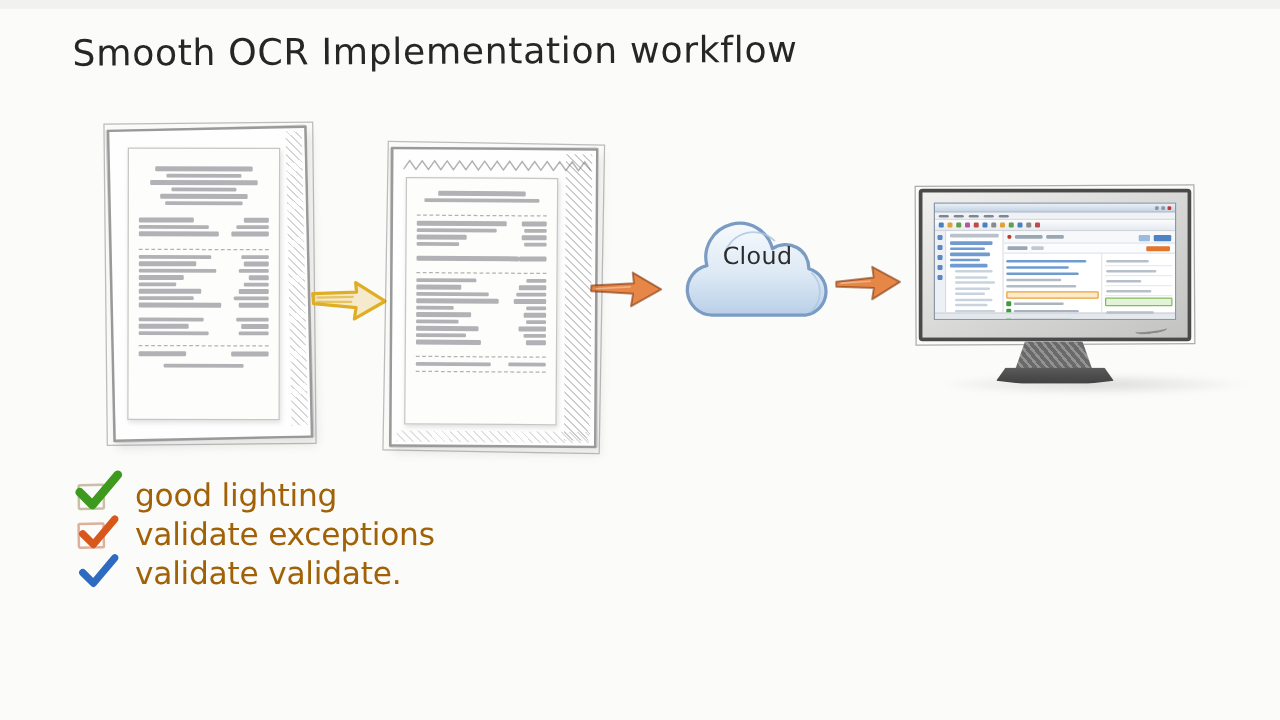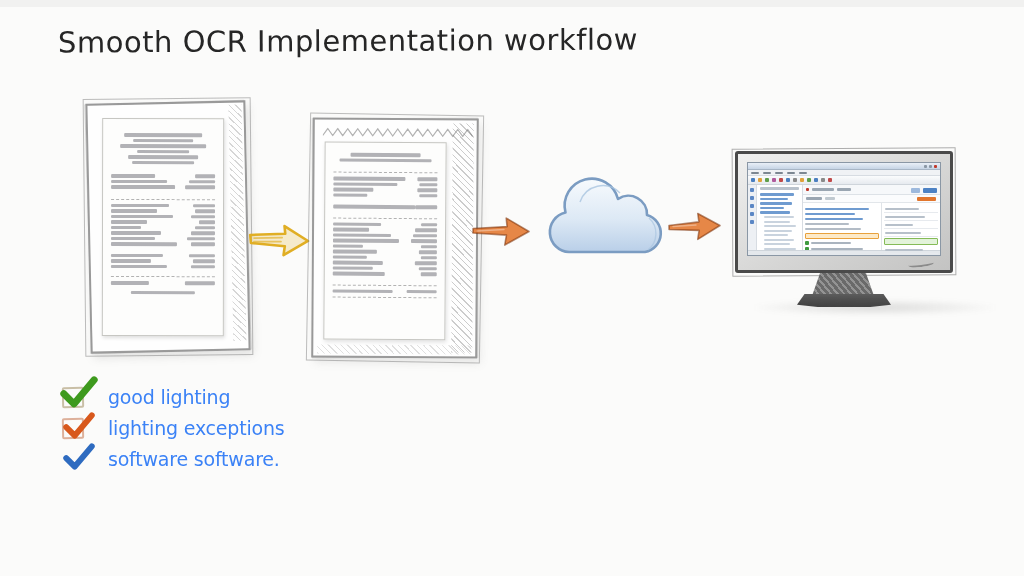--- a/index.html
+++ b/index.html
@@ -142,21 +142,21 @@
   
   .checklist { position:absolute; left:60px; top:381px; }
   .check-row { position:relative; height:31px; display:flex; align-items:center; }
   .check-box { position:absolute; left:2px; top:6px; width:22px; height:21px;
     border:2px solid #c9bfa6; border-radius:2px; transform:rotate(-1deg); }
   .check-box.warm { border-color:#ddb09a; }
   .check-svg { position:absolute; left:0px; top:-5px; width:38px; height:33px; }
   .check-svg path { fill:none; stroke:currentColor; stroke-width:5.5;
     stroke-linecap:round; stroke-linejoin:round; }
   .check-svg.small { width:32px; height:28px; left:3px; top:0px; }
-  .check-label { margin-left:48px; font-size:19px; color:#3b82f6; letter-spacing:-.2px; }
+  .check-label { margin-left:48px; font-size:25px; color:#a16207; letter-spacing:-.2px; }
 
   svg { display:block; }
 </style>
 </head>
 <body>
 
 <div id="canvas">
 
   <h1 class="title">Smooth OCR Implementation workflow</h1>
 
@@ -364,20 +364,21 @@
         <stop offset="0" stop-color="#f7fafd"></stop>
         <stop offset="0.55" stop-color="#dde9f5"></stop>
         <stop offset="1" stop-color="#b9cfe8"></stop>
       </linearGradient>
     </defs>
     <path d="M109 90 H33 A20 20 0 0 1 29.5 50.5 A27 27 0 0 1 82 37 A18.5 18.5 0 0 1 111 53 A19 19 0 0 1 109 90 Z" fill="url(#cloudGrad)" stroke="#7b9cc2" stroke-width="2.6" stroke-linejoin="round"></path>
     <path d="M44 40 A24 24 0 0 1 84 31" fill="none" stroke="#a9c4e0" stroke-width="1.4" opacity=".8"></path>
     <path d="M112 88 A21 21 0 0 0 113 56" fill="none" stroke="#a9c4e0" stroke-width="1.4" opacity=".7"></path>
   </svg>
   <div class="cloud-text">
+    <div>Cloud</div>
   </div>
 
   <svg class="arrow arrow-solid" style="left: 666px; top: 203px; color: rgb(226, 118, 45);" width="58" height="44" viewBox="0 0 58 44">
     <path class="body" d="M3 22 L33 19 L32 10.5 L54 23 L31.5 36.5 L33 27.5 L3 26 Z" transform="rotate(-1 28 23)"></path>
     <path class="stripe" d="M7 23.5 L30 22"></path>
   </svg>
 
   <div class="monitor-frame">
     <div class="screen">
       <div class="s-title">
@@ -502,23 +503,23 @@
       <svg class="check-svg" viewBox="0 0 30 26" style="color: rgb(62, 154, 30);">
         <path d="M3 14 L11 22 L27 3"></path>
       </svg>
       <span class="check-label">good lighting</span>
     </div>
     <div class="check-row">
       <span class="check-box warm"></span>
       <svg class="check-svg small" viewBox="0 0 30 26" style="color: rgb(216, 88, 28);">
         <path d="M3 14 L11 22 L27 3"></path>
       </svg>
-      <span class="check-label">lighting exceptions</span>
+      <span class="check-label">validate exceptions</span>
     </div>
     <div class="check-row">
       <svg class="check-svg small" viewBox="0 0 30 26" style="color: rgb(46, 107, 192);">
         <path d="M3 14 L11 22 L27 3"></path>
       </svg>
-      <span class="check-label">software software.</span>
+      <span class="check-label">validate validate.</span>
     </div>
   </div>
 
 </div>
 
 </body></html>

